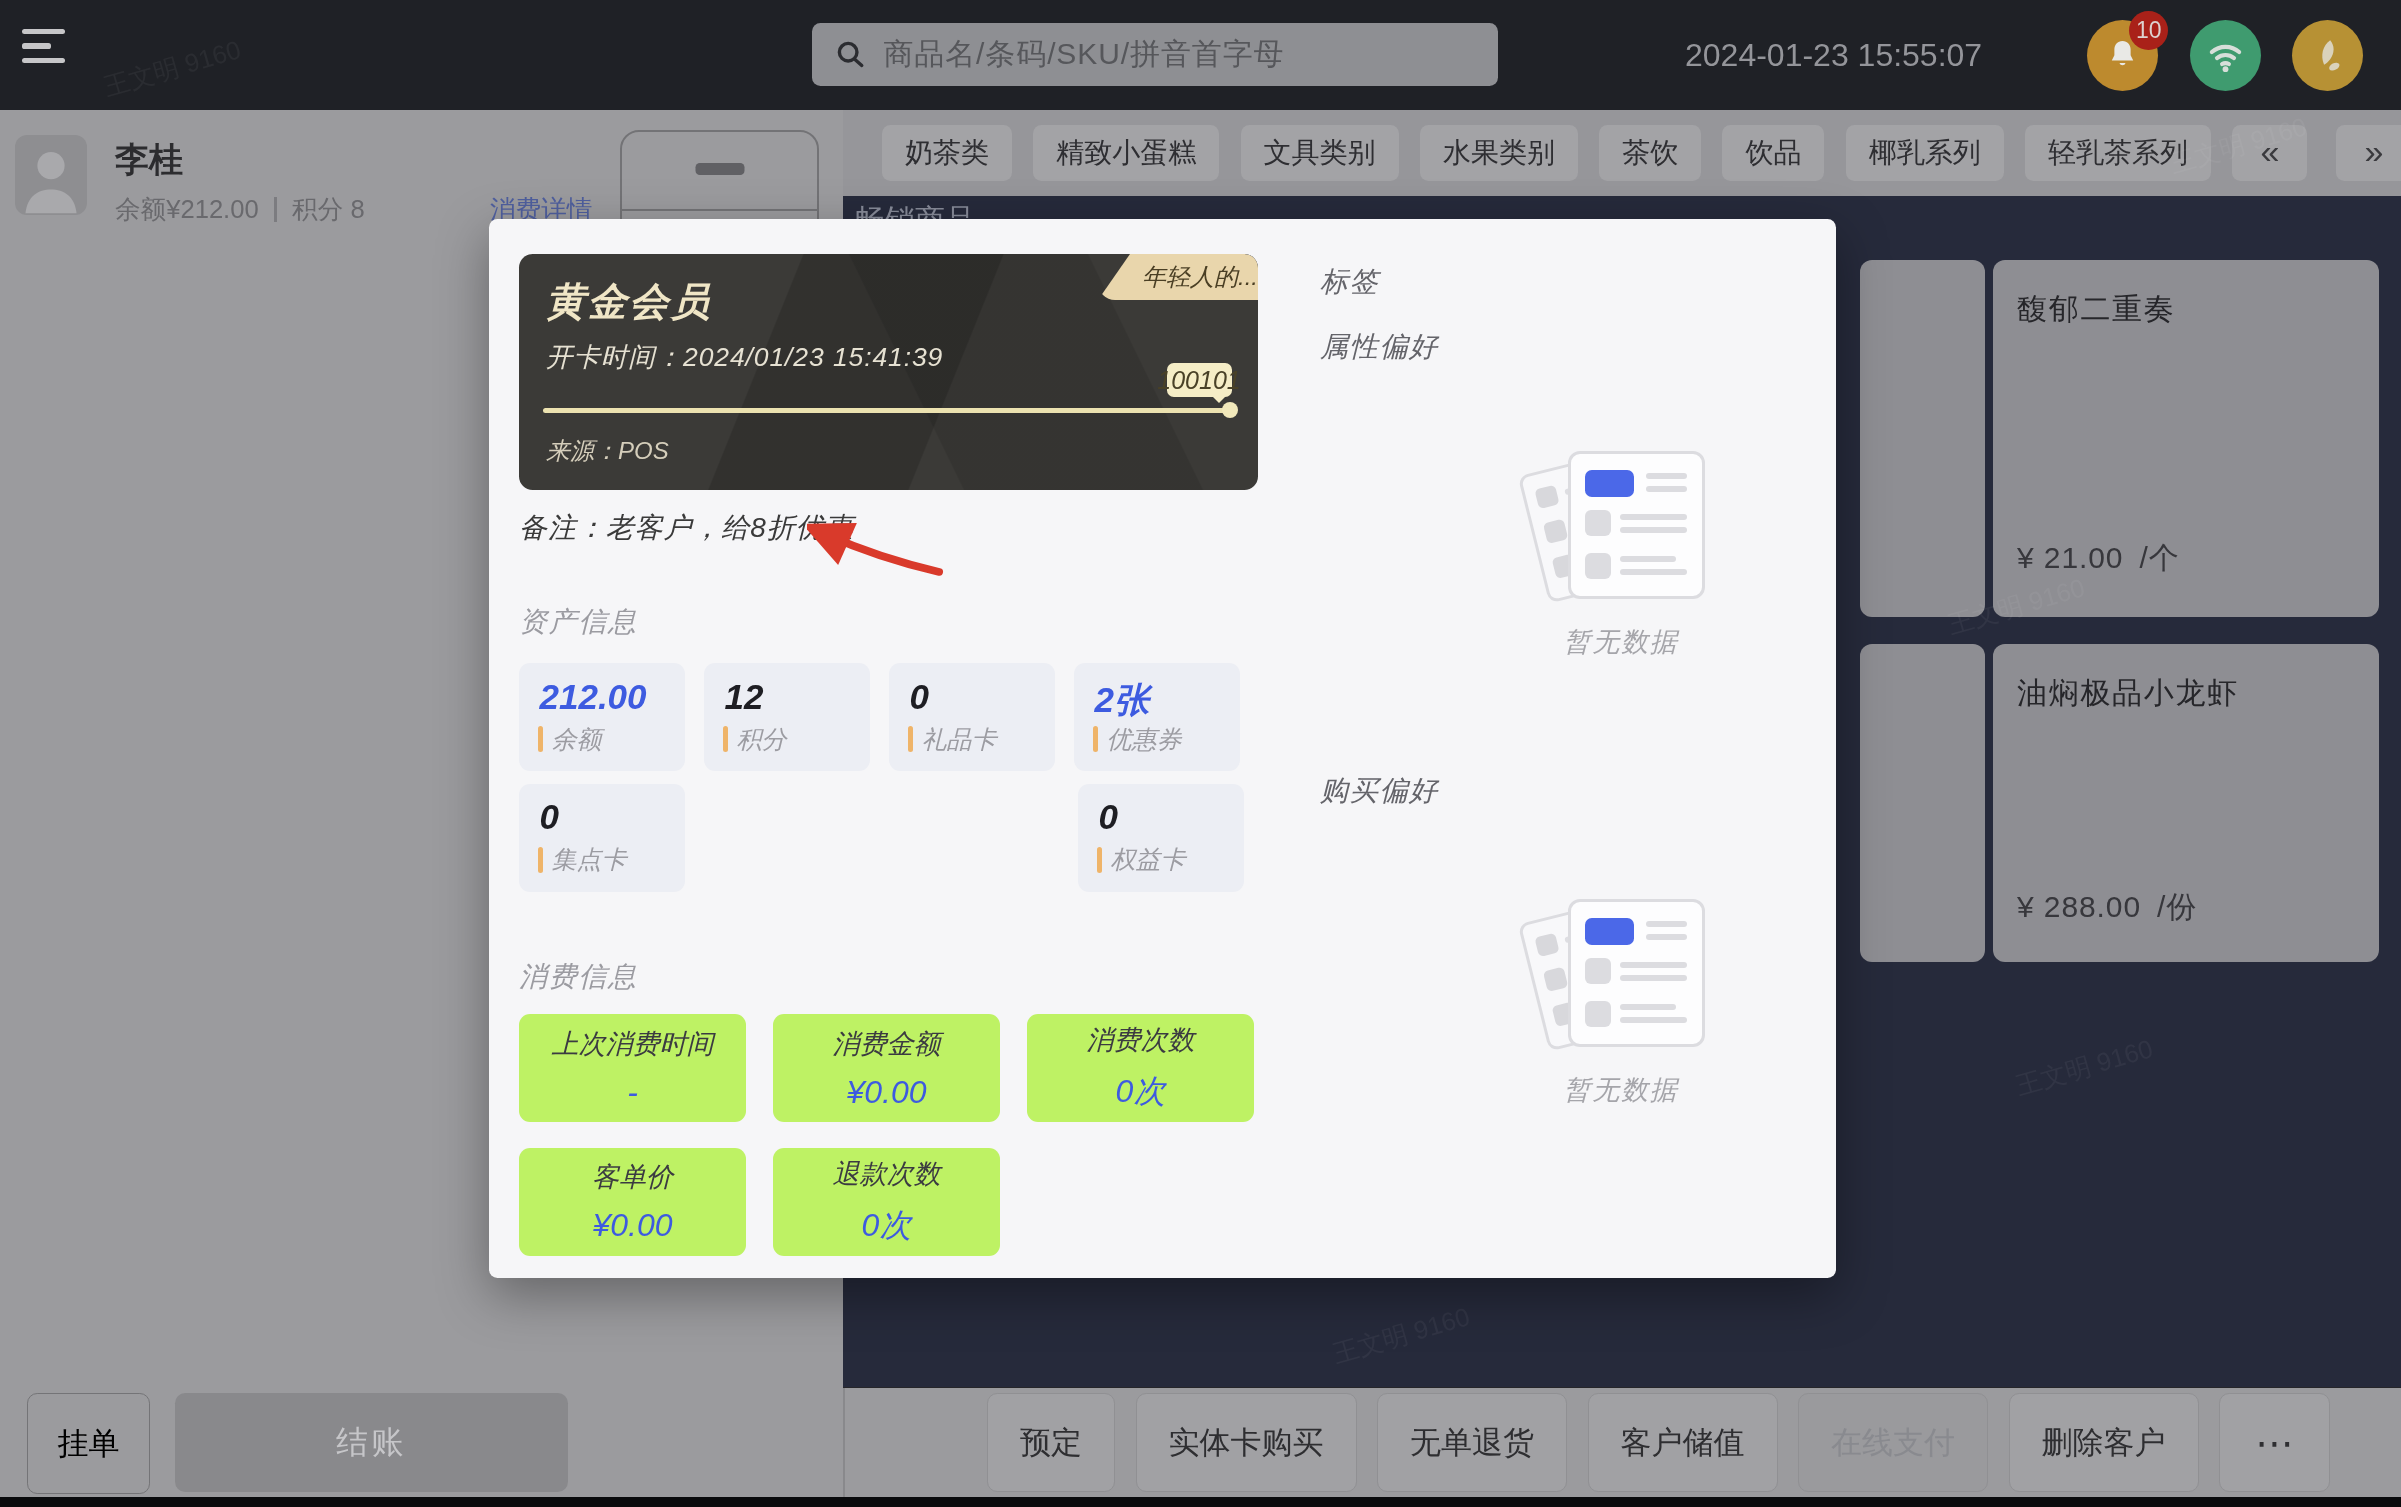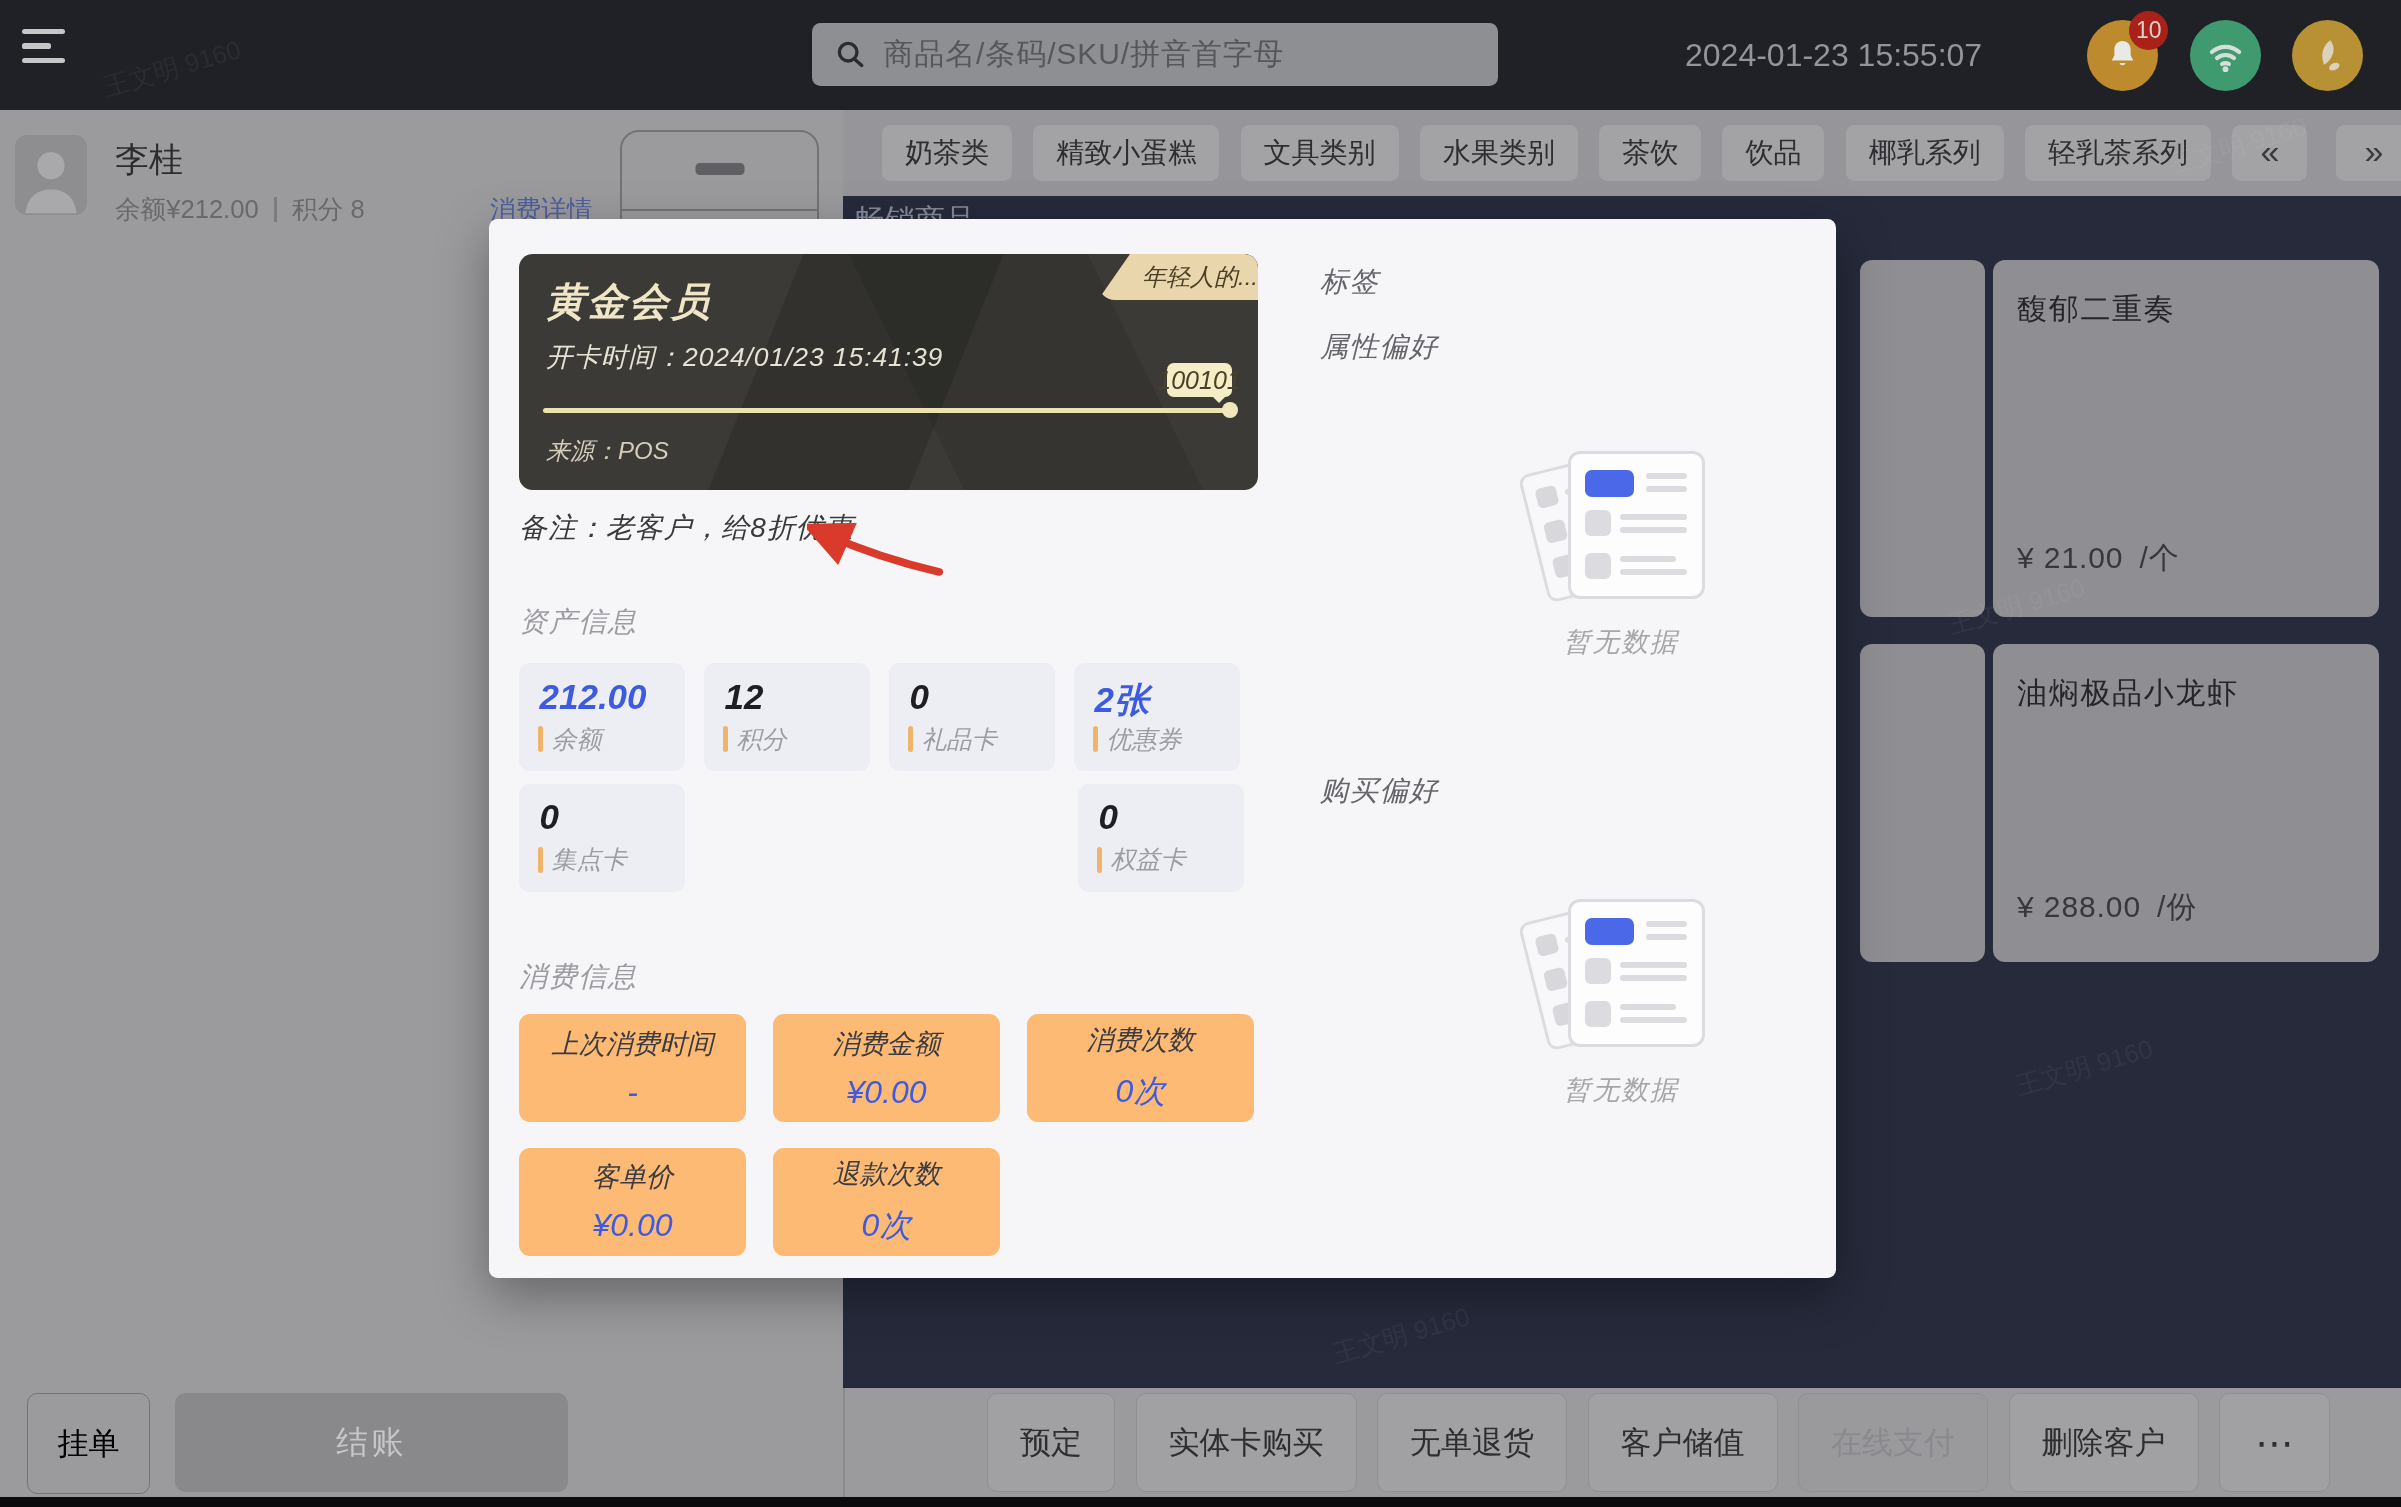--- a/index.html
+++ b/index.html
@@ -22,21 +22,21 @@
   .bell{left:2087px;background:#bd8a2e;}
   .wifi{left:2190px;background:#3f9b6f;}
   .uavatar{left:2292px;background:#b79134;}
   .badge{position:absolute;right:-10.2px;top:-8.5px;width:39px;height:39px;border-radius:50%;
          background:#a92119;color:#ddd2cf;font-size:23px;display:flex;align-items:center;justify-content:center;}
 
   
   .left-panel{position:absolute;left:0;top:110px;width:843px;height:1278px;background:#9b9b9e;z-index:1;}
   .m-avatar{position:absolute;left:15.4px;top:25px;width:72px;height:80px;border-radius:12px;
             background:#8e8e91;overflow:hidden;}
-  .m-name{position:absolute;left:115px;top:27px;font-size:34px;color:#2c2c2f;font-weight:400;}
+  .m-name{position:absolute;left:115px;top:27px;font-size:34px;color:#2c2c2f;font-weight:700;}
   .m-sub{position:absolute;left:115px;top:82px;display:flex;align-items:center;font-size:25.6px;color:#69696d;}
   .m-sub .sep{width:2.6px;height:25.6px;background:#7c7c80;margin:0 15.4px;}
   .m-link{position:absolute;left:490px;top:82px;font-size:25.6px;color:#4f5f9e;cursor:pointer;}
   .phone-frame{position:absolute;left:620px;top:19.6px;width:195px;height:162px;border:2.6px solid #737376;
                border-radius:19px;}
   .phone-frame .pill{position:absolute;left:50%;transform:translateX(-50%);top:31px;width:49px;height:12.8px;
                      background:#606064;border-radius:4.3px;}
   .phone-frame .hline{position:absolute;left:0;right:0;top:77px;border-top:2.6px solid #737376;}
 
   
@@ -106,21 +106,21 @@
   .asset-grid{position:absolute;left:30px;top:444px;width:751px;display:flex;flex-wrap:wrap;gap:12.8px 19px;}
   .asset-card{width:166px;height:108px;background:#ecEEf4;background:#eceef4;border-radius:11px;
               position:relative;}
   .asset-card .val{position:absolute;left:20.5px;top:13.7px;font-size:35px;font-weight:600;color:#1e1e23;}
   .asset-card.hl .val{color:#3d5be0;}
   .asset-card .lrow{position:absolute;left:19px;bottom:15.4px;display:flex;align-items:center;}
   .asset-card .bar{width:5.1px;height:25.6px;border-radius:2.6px;background:#efb469;margin-right:8.5px;}
   .asset-card .lab{font-size:25px;color:#9c9ca2;}
 
   .consume-grid{position:absolute;left:30px;top:795px;width:1229px;display:flex;flex-wrap:wrap;gap:25.6px 27px;}
-  .consume-card{width:227px;height:108px;background:#fdba74;border-radius:11px;display:flex;
+  .consume-card{width:227px;height:108px;background:#bef264;border-radius:11px;display:flex;
                 flex-direction:column;align-items:center;justify-content:center;gap:12px;}
   .consume-card .clab{font-size:27px;color:#3b3b41;}
   .consume-card .cval{font-size:32px;color:#3d5be0;}
 
   .r-head{position:absolute;left:831px;font-size:28px;color:#64646a;letter-spacing:1.7px;}
   .empty-wrap{position:absolute;left:1034px;width:196px;text-align:center;}
   .empty-icon{position:relative;width:196px;height:152px;}
   .back-sheet{position:absolute;left:8.5px;top:13.7px;width:97px;height:125px;background:#f8f8fa;
               border:3.4px solid #dcdce0;border-radius:10.2px;transform:rotate(-14deg);}
   .back-sheet .sq{position:absolute;left:10.2px;width:20.5px;height:20.5px;border-radius:5.1px;background:#d8d8dc;}

